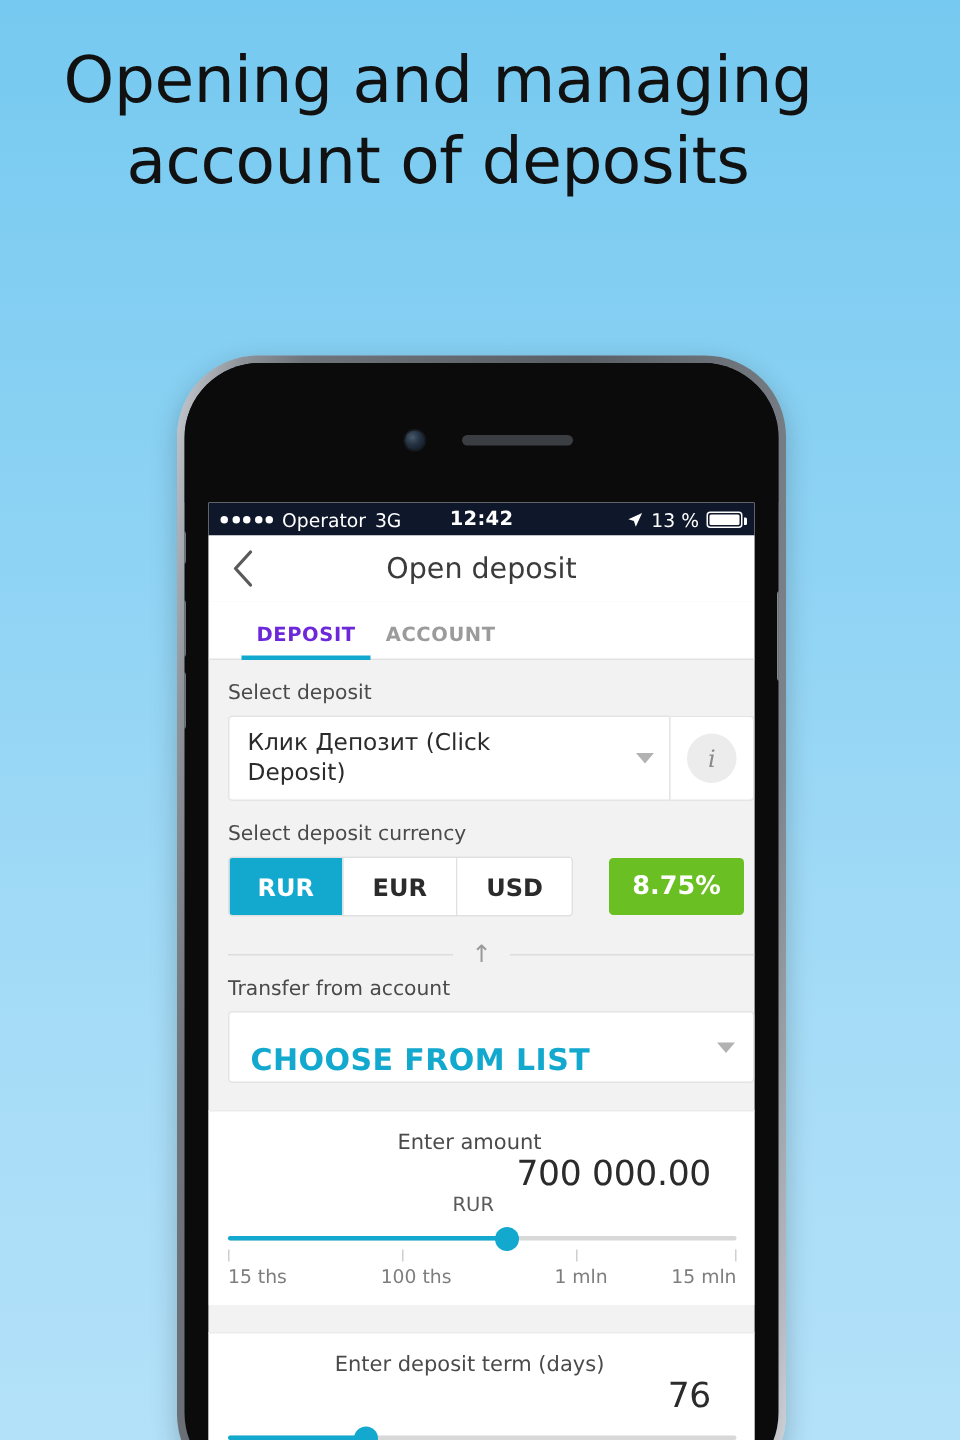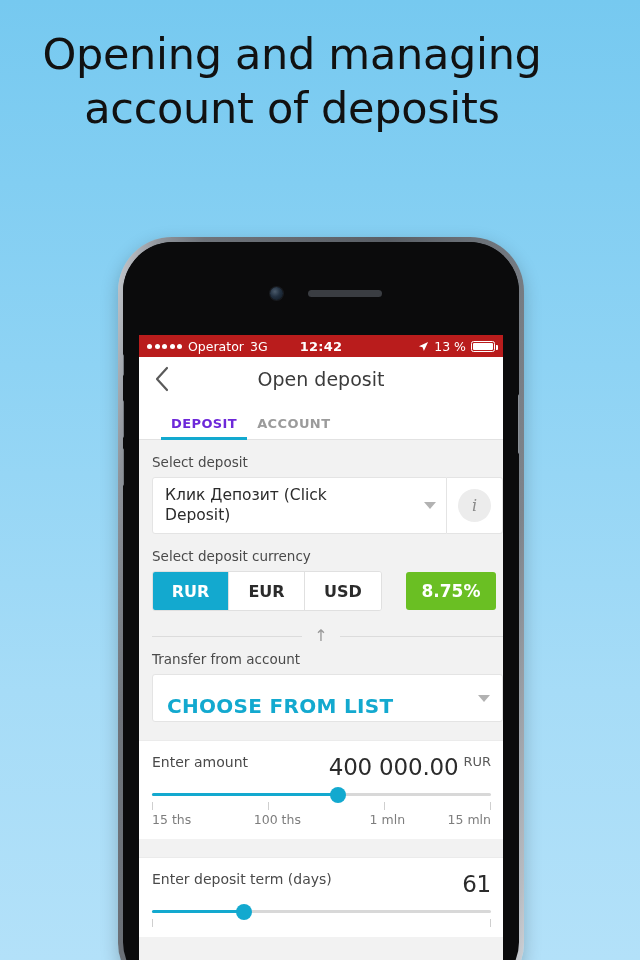--- a/index.html
+++ b/index.html
@@ -83,21 +83,21 @@
     width: 364px;
     height: 667px;
     margin: 0 auto;
     background: #f2f2f2;
     overflow: hidden;
   }
 
   
   .statusbar {
     height: 22px;
-    background: #b91c1c;
+    background: #0f172a;
     color: #ffffff;
     display: flex;
     align-items: center;
     padding: 0 8px;
     font-size: 12.5px;
     font-weight: 600;
     position: relative;
   }
   .sb-left { display: flex; align-items: center; gap: 6px; }
   .sig-dots { display: flex; gap: 2.5px; align-items: center; }
@@ -268,22 +268,23 @@
   }
 
   
   .slider-block {
     background: #ffffff;
     padding: 13px 0 9px 13px;
     margin-top: 18px;
     border-top: 1px solid #ebebeb;
   }
   .slider-head {
-    display: flex; align-items: flex-start;
-    padding-right: 12px;
+    display: flex; align-items: center;
+    padding-right: 29px;
+    flex-direction: column;
   }
   .slider-label { font-size: 14px; color: #4a4a4a; }
   .slider-value {
     margin-left: auto;
     font-size: 23px; color: #2b2b2b; font-weight: 400;
     letter-spacing: -0.2px;
   }
   .slider-unit { font-size: 13px; color: #5a5a5a; margin-left: 5px; }
   .track-wrap { position: relative; margin-top: 13px; padding-right: 12px; }
   .track {
@@ -410,21 +411,21 @@
         <div class="field-label" style="padding-top:2px">Transfer from account</div>
 
         <div class="choose-box">
           <span class="choose-text">CHOOSE FROM LIST</span>
           <span class="caret"></span>
         </div>
 
         <div class="slider-block">
           <div class="slider-head">
             <span class="slider-label">Enter amount</span>
-            <span class="slider-value">400 000.00</span>
+            <span class="slider-value">700 000.00</span>
             <span class="slider-unit">RUR</span>
           </div>
           <div class="track-wrap">
             <div class="track">
               <div class="fill" id="amount-fill" style="width: 55%;"></div>
               <div class="thumb" id="amount-thumb" style="left: 55%;"></div>
             </div>
           </div>
           <div class="ticks" id="amount-ticks">
               <i style="left: 0%;"></i>
@@ -436,21 +437,21 @@
             <span style="left:0">15 ths</span>
             <span style="left:29%">100 ths</span>
             <span style="left:62%">1 mln</span>
             <span style="right:12px">15 mln</span>
           </div>
         </div>
 
         <div class="slider-block">
           <div class="slider-head">
             <span class="slider-label">Enter deposit term (days)</span>
-            <span class="slider-value">61</span>
+            <span class="slider-value">76</span>
           </div>
           <div class="track-wrap">
             <div class="track">
               <div class="fill" id="term-fill" style="width: 27%;"></div>
               <div class="thumb" id="term-thumb" style="left: 27%;"></div>
             </div>
           </div>
           <div class="ticks">
             <i style="left:0"></i>
               <i style="right:12px"></i>

